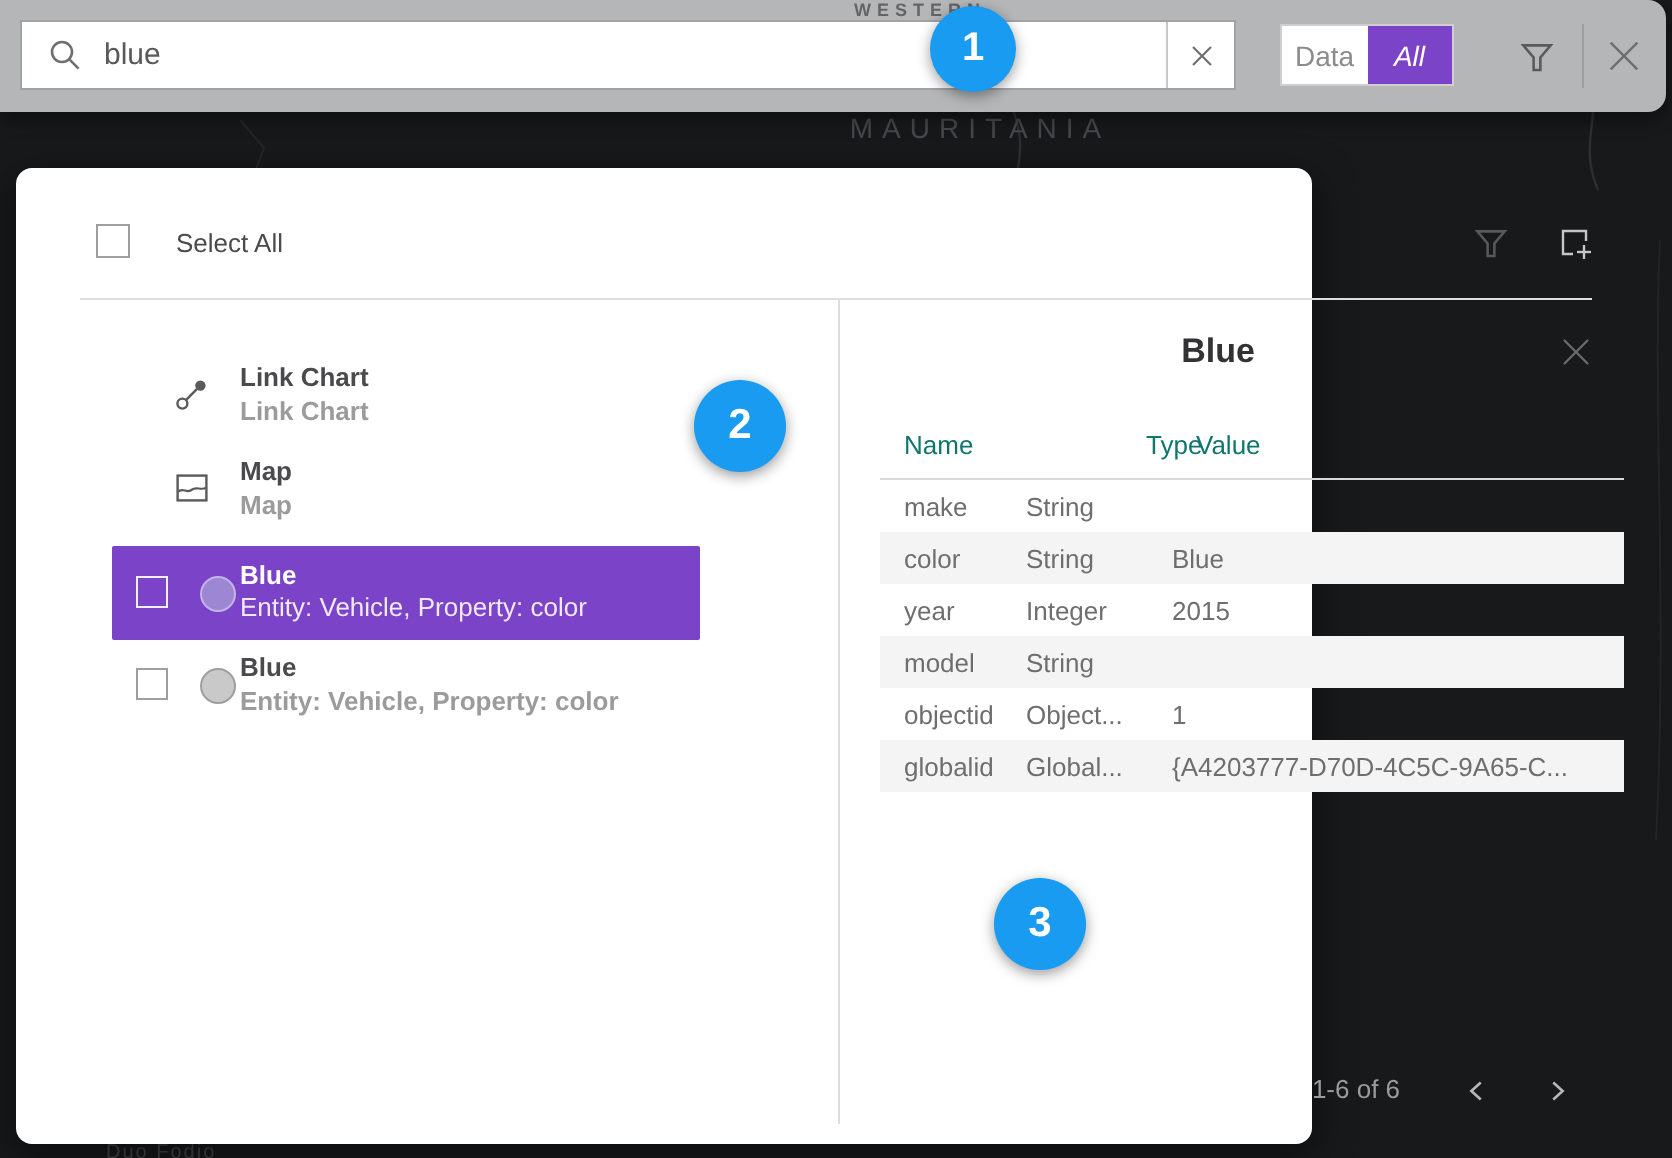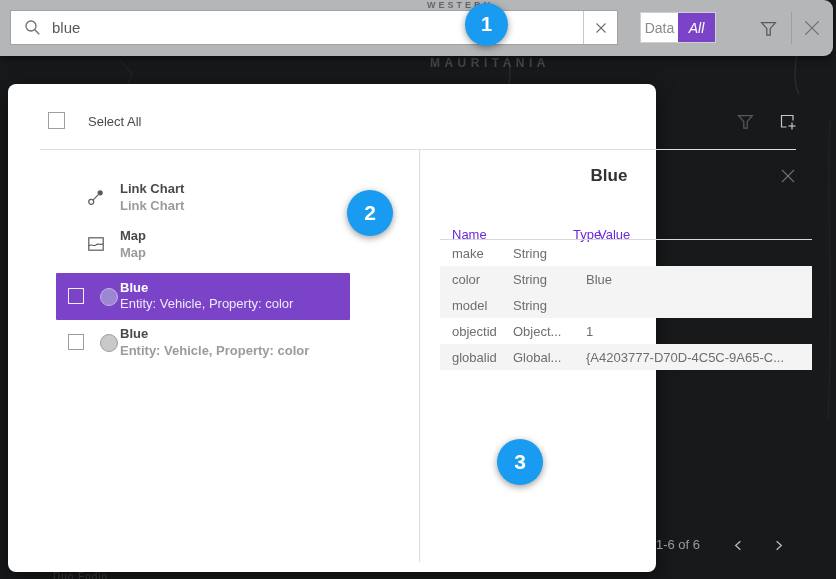--- a/index.html
+++ b/index.html
@@ -6,21 +6,21 @@
   html,body { width:836px; height:579px; overflow:hidden; }
   body {
     font-family: "Liberation Sans", sans-serif;
     background:#17191a;
     position:relative;
   }
   
   .map-bg { position:absolute; inset:0; z-index:0; background:#17191a; }
   .map-label-country {
     position:absolute; left:410px; top:56px; width:160px; text-align:center;
-    font-size:12px; font-weight:bold; letter-spacing:4.5px; color:#45494b;
+    font-size:14px; font-weight:normal; letter-spacing:4.5px; color:#45494b;
   }
   .map-label-region {
     position:absolute; left:427px; top:0px;
     font-size:9px; font-weight:bold; letter-spacing:3px; color:#1f2224;
     opacity:.55; z-index:12;
   }
   .map-label-place {
     position:absolute; left:53px; top:571px;
     font-size:10px; letter-spacing:1px; color:#4d5153; opacity:.8;
   }
@@ -38,21 +38,21 @@
   .search-input {
     flex:1; border:none; outline:none; background:transparent;
     font-family:"Liberation Sans",sans-serif;
     font-size:15px; color:#595959; padding-left:11px; min-width:0;
   }
   .search-clear {
     width:34px; height:100%; border-left:1px solid #c8c8c8;
     display:flex; align-items:center; justify-content:center; cursor:pointer;
   }
   .scope-toggle {
-    position:absolute; left:640px; top:12px; width:76px; height:31px;
+    position:absolute; left:640px; top:12px; width:87px; height:31px;
     background:#fff; border:1px solid #cfcfcf; display:flex;
   }
   .scope-opt { flex:1; display:flex; align-items:center; justify-content:center; font-size:14px; cursor:pointer; }
   .scope-opt.off { color:#8b8b8b; background:#fff; }
   .scope-opt.on  { color:#fff;font-style:italic; }
   .topbar-icon-btn {
     position:absolute; width:22px; height:22px; top:17px;
     display:flex; align-items:center; justify-content:center; cursor:pointer;
   }
   .topbar-vdivider { position:absolute; left:791px; top:12px; width:1px; height:32px; background:#9e9f9f; }
@@ -91,21 +91,21 @@
   .sel-sub   { color:#efeaf9; }
   .list-hit { position:absolute; cursor:pointer;font-weight:bold; }
   
   .vdivider { position:absolute; left:411px; top:66px; width:1px; height:412px; background:#dcdcdc; }
   .detail-title {
     position:absolute; left:411px; top:82px; width:380px; text-align:center;
     font-size:17px; font-weight:bold; color:#323234;
   }
   .detail-close { position:absolute; left:770px; top:82px; width:20px; height:20px;
     display:flex; align-items:center; justify-content:center; cursor:pointer; }
-  .thead { position:absolute; font-size:13px; color:#6d28d9; top:143px; }
+  .thead { position:absolute; font-size:13px; color:#0f766e; top:131px; }
   .th-name  { left:444px; } .th-type { left:517px;margin-left:48px; } .th-value { left:590px; }
   .thead-divider { position:absolute; left:432px; top:155px; width:372px; height:1px; background:#d9d9d9; }
   .table { position:absolute; left:432px; top:156px; width:372px; }
   .t-row { height:26px; display:flex; align-items:center; font-size:13px; color:#6e6e6e; }
   .t-row.alt { background:#f4f4f4; }
   .c-name  { width:73px;  padding-left:12px; white-space:nowrap; overflow:hidden; }
   .c-type  { width:73px;  white-space:nowrap; overflow:hidden; }
   .c-value { flex:1; white-space:nowrap; overflow:hidden; }
   .pagination-label {
     position:absolute; left:610px; top:453px; width:120px; text-align:center;
@@ -247,20 +247,25 @@
   <div class="table">
     <div class="t-row">
       <div class="c-name">make</div>
       <div class="c-type">String</div>
     </div>
     <div class="t-row alt">
       <div class="c-name">color</div>
       <div class="c-type">String</div>
       <div class="c-value">Blue</div>
     </div>
+    <div class="t-row">
+      <div class="c-name">year</div>
+      <div class="c-type">Integer</div>
+      <div class="c-value">2015</div>
+    </div>
     <div class="t-row alt">
       <div class="c-name">model</div>
       <div class="c-type">String</div>
     </div>
     <div class="t-row">
       <div class="c-name">objectid</div>
       <div class="c-type">Object...</div>
       <div class="c-value">1</div>
     </div>
     <div class="t-row alt">

